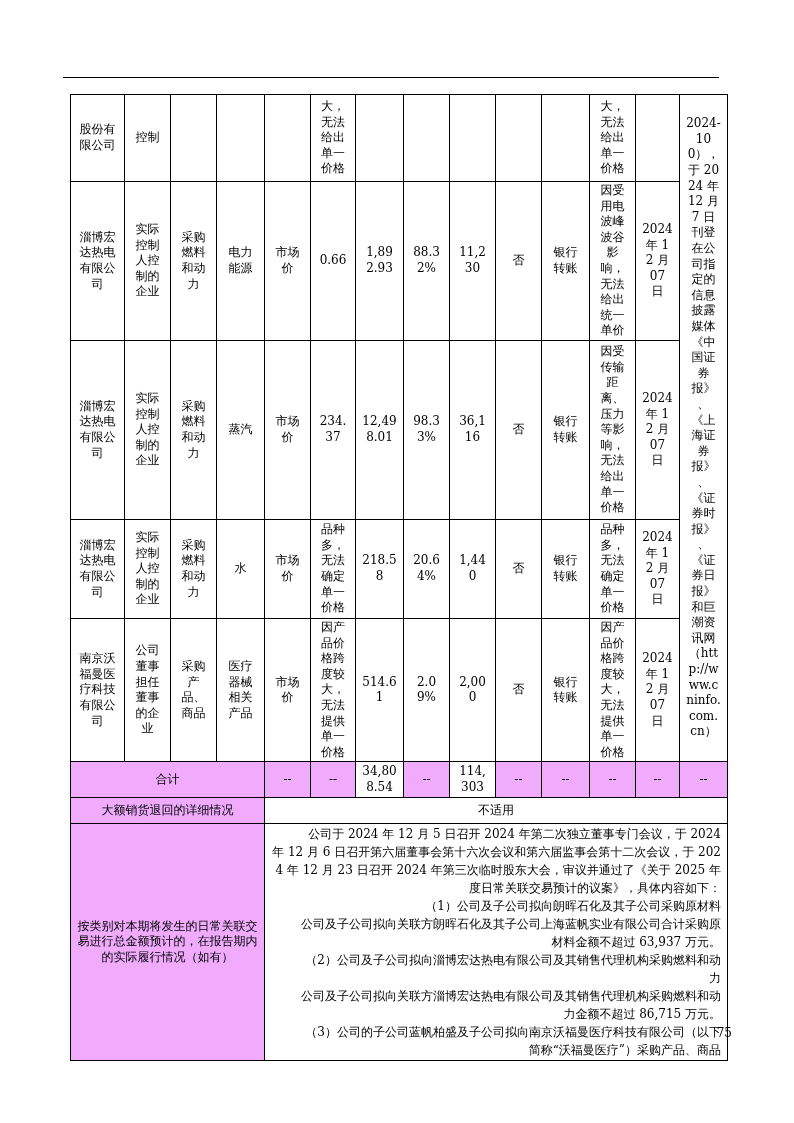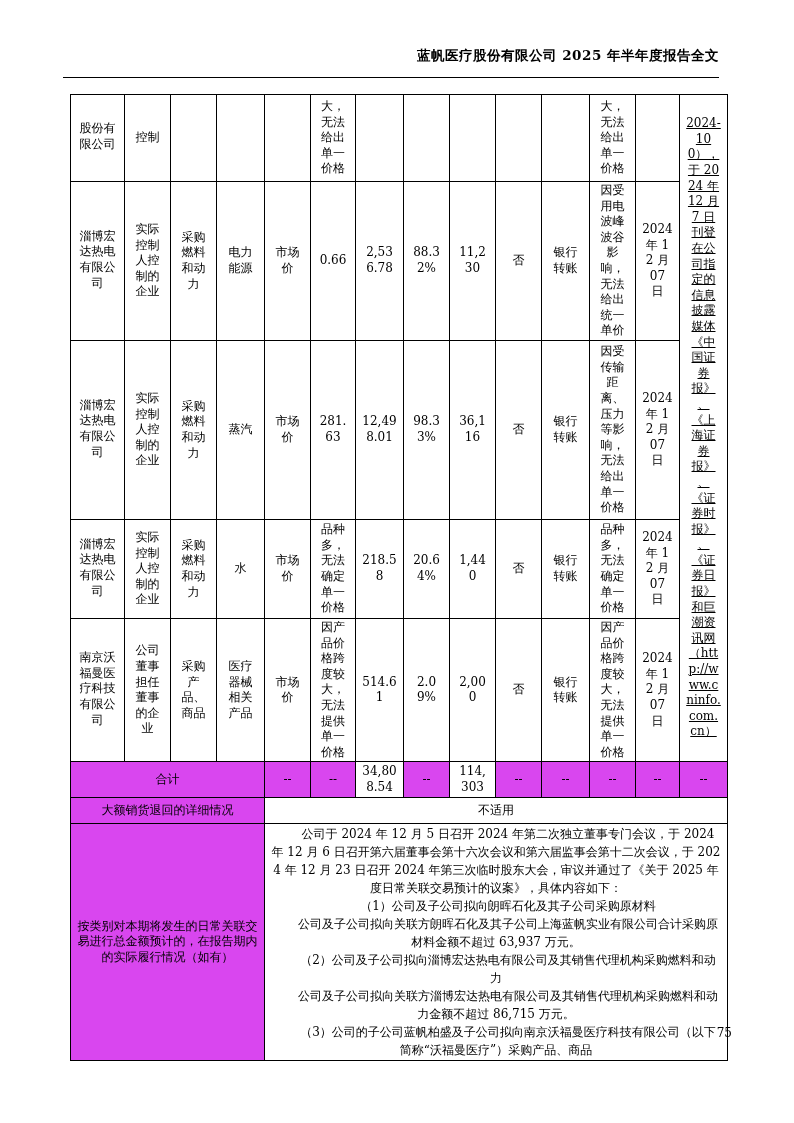--- a/index.html
+++ b/index.html
@@ -25,49 +25,48 @@
     border-collapse:collapse; table-layout:fixed; font-size:12px;
   }
   table.main td {
     border:1px solid #000;
     padding:1px 6px;
     text-align:center; vertical-align:middle;
     line-height:1.3;
     word-break:break-all; overflow-wrap:break-word;
     overflow:hidden;
   }
-  td.first { padding:1px 10px;font-family:Liberation Mono, monospace; }
+  td.first { padding:1px 10px; }
   td.num   { text-align:right; }
   td.left  { text-align:left; }
-  td.shade { background:#d946ef; }
-  td.disclosure { vertical-align:top; text-align:left; padding-top:3px;text-decoration:underline; }
+  td.shade { background:#f0abfc; }
+  td.disclosure { vertical-align:top; text-align:left; padding-top:3px; }
   td.paras { vertical-align:top; text-align:left; padding:3px 8px; }
   td.label-cell { text-align:left; line-height:21px; }
-  .para { margin:0; text-indent:2em; text-align:center; line-height:18px; }
+  .para { margin:0; text-indent:2em; text-align:right; line-height:18px; }
 
   tr.r1 { height:87px; }
   tr.r2 { height:154px; }
   tr.r3 { height:179px; }
   tr.r4 { height:99px; }
   tr.r5 { height:141px; }
   tr.r6 { height:36px; }
   tr.r7 { height:26px; }
   tr.r8 { height:230px; }
 
   .page-number {
     position:absolute; top:1026px; left:698px; width:34px;
     text-align:right; font-size:12px;
   }
 </style>
 </head>
 <body>
 
 <div class="page">
 
-  <div class="header-title">蓝帆医疗股份有限公司 2025 年半年度报告全文</div>
   <div class="header-rule"></div>
 
   <table class="main">
     <colgroup>
       <col style="width:54px">
         <col style="width:46px">
         <col style="width:46px">
         <col style="width:48px">
       <col style="width:46px">
         <col style="width:45px">
@@ -99,36 +98,36 @@
         <td rowspan="5" class="disclosure">2024-100），于 2024 年 12 月 7 日刊登在公司指定的信息披露媒体《中国证券报》、《上海证券报》、《证券时报》、《证券日报》和巨潮资讯网（http://www.cninfo.com.cn）</td>
       </tr>
 
       <tr class="r2">
         <td class="first">淄博宏达热电有限公司</td>
         <td>实际控制人控制的企业</td>
         <td>采购燃料和动力</td>
         <td>电力能源</td>
         <td>市场价</td>
         <td>0.66</td>
-        <td class="num">2,536.78</td>
+        <td class="num">1,892.93</td>
         <td>88.32%</td>
         <td class="num">11,230</td>
         <td>否</td>
         <td>银行转账</td>
         <td>因受用电波峰波谷影响，无法给出统一单价</td>
         <td>2024 年 12 月 07 日</td>
       </tr>
 
       <tr class="r3">
         <td class="first">淄博宏达热电有限公司</td>
         <td>实际控制人控制的企业</td>
         <td>采购燃料和动力</td>
         <td>蒸汽</td>
         <td>市场价</td>
-        <td>281.63</td>
+        <td>234.37</td>
         <td class="num">12,498.01</td>
         <td>98.33%</td>
         <td class="num">36,116</td>
         <td>否</td>
         <td>银行转账</td>
         <td>因受传输距离、压力等影响，无法给出单一价格</td>
         <td>2024 年 12 月 07 日</td>
       </tr>
 
       <tr class="r4">

